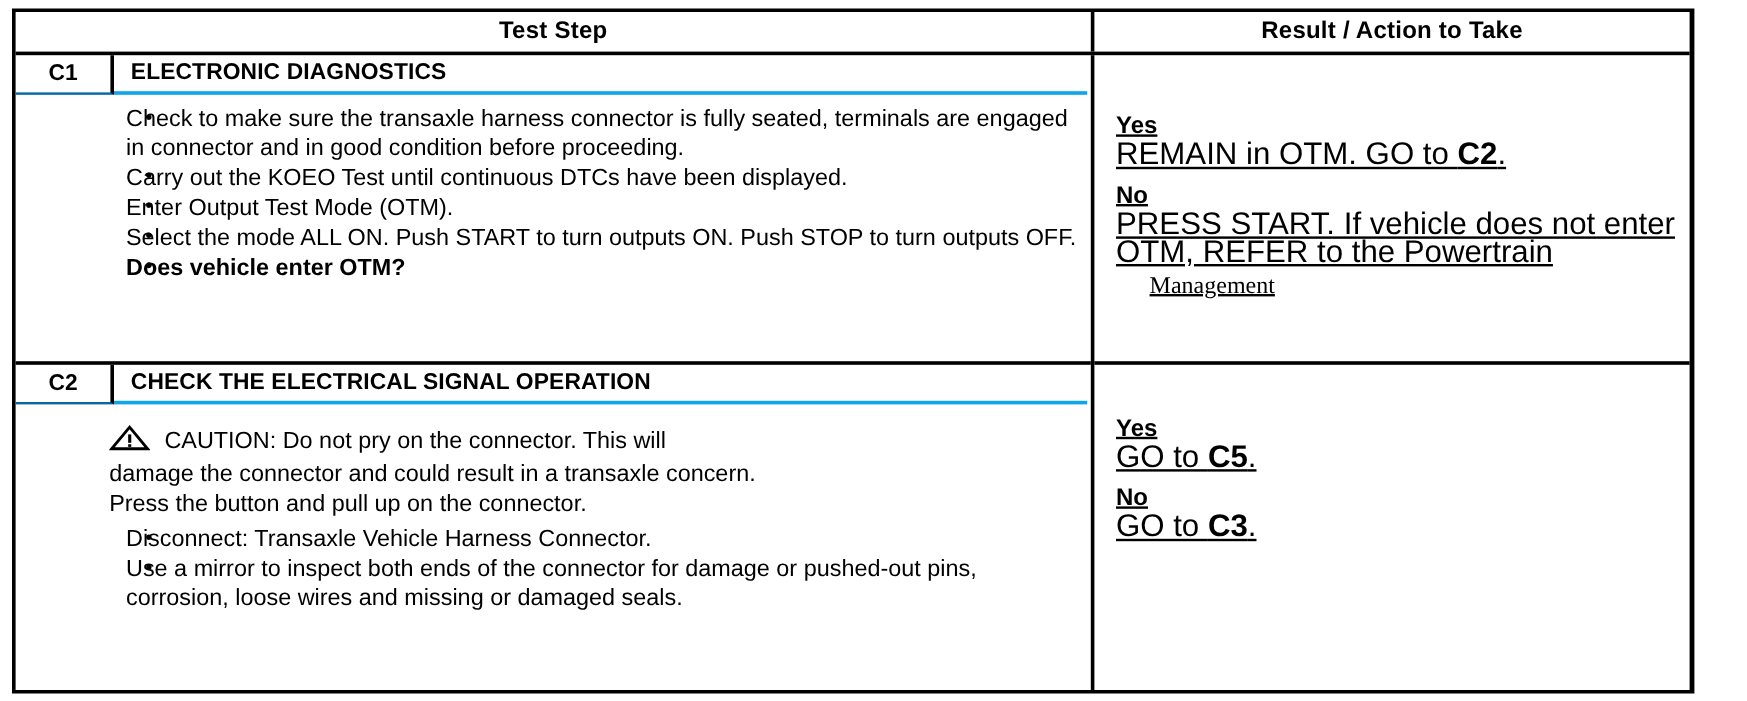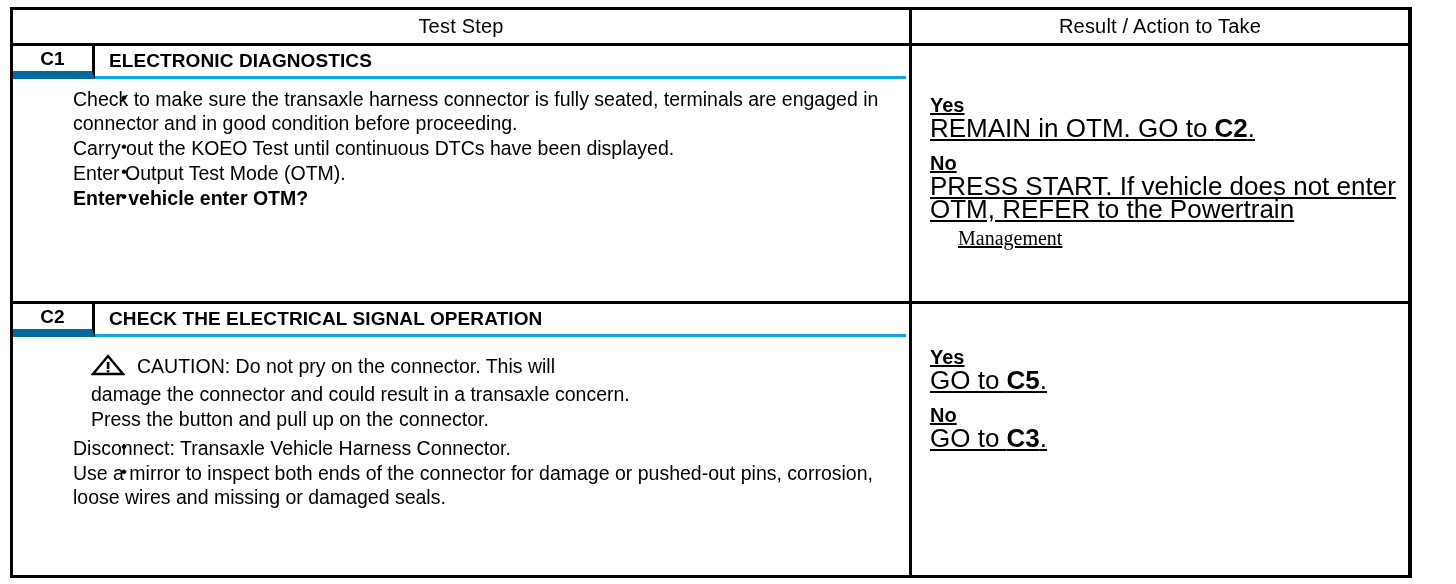--- a/index.html
+++ b/index.html
@@ -52,21 +52,21 @@
     align-items: center;
     justify-content: center;
   }
   .hdr-right {
     flex: 1 1 auto;
     display: flex;
     align-items: center;
     justify-content: center;
   }
   .hdr-title {
-    font-weight: normal;
+    font-weight: bold;
     font-size: 20px;
     letter-spacing: 0.2px;
   }
 
   
   .body-row {
     display: flex;
     flex: 1 1 auto;
     min-height: 0;
   }
@@ -103,21 +103,21 @@
   .step-head {
     display: flex;
     height: 33px;
     flex: 0 0 33px;
     box-sizing: border-box;
   }
   .step-id {
     width: 82px;
     flex: 0 0 82px;
     border-right: 3px solid #000;
-    border-bottom: 8px solid #0369a1;
+    border-bottom: 2px solid #0369a1;
     box-sizing: border-box;
     display: flex;
     align-items: center;
     justify-content: center;
     font-weight: bold;
     font-size: 19px;
   }
   .step-title {
     flex: 0 0 811px;
     width: 811px;
@@ -139,21 +139,21 @@
   }
 
   
   ul.bullets {
     list-style: none;
     margin: 0;
     padding: 0;
   }
   ul.bullets > li {
     position: relative;
-    padding-left: 60px;
+    padding-left: 92px;
     font-size: 19.5px;
     line-height: 24px;
     margin: 0 0 1px 0;
   }
   ul.bullets > li::before {
     content: "\2022";
     position: absolute;
     left: 108px;
     top: -1px;
     font-size: 17px;
@@ -238,21 +238,22 @@
         <div class="step-block first">
           <div class="step-head">
             <div class="step-id">C1</div>
             <div class="step-title">ELECTRONIC DIAGNOSTICS</div>
           </div>
           <div class="step-body">
             <ul class="bullets">
               <li>Check to make sure the transaxle harness connector is fully seated, terminals are engaged in connector and in good condition before proceeding.</li>
               <li>Carry out the KOEO Test until continuous DTCs have been displayed.</li>
               <li>Enter Output Test Mode (OTM).</li>
-              <li class="bold">Enter vehicle enter OTM?</li>
+              <li>Select the mode ALL ON. Push START to turn outputs ON. Push STOP to turn outputs OFF.</li>
+              <li class="bold">Does vehicle enter OTM?</li>
             </ul>
           </div>
         </div>
 
         <div class="step-block second">
           <div class="step-head">
             <div class="step-id">C2</div>
             <div class="step-title">CHECK THE ELECTRICAL SIGNAL OPERATION</div>
           </div>
           <div class="step-body">

